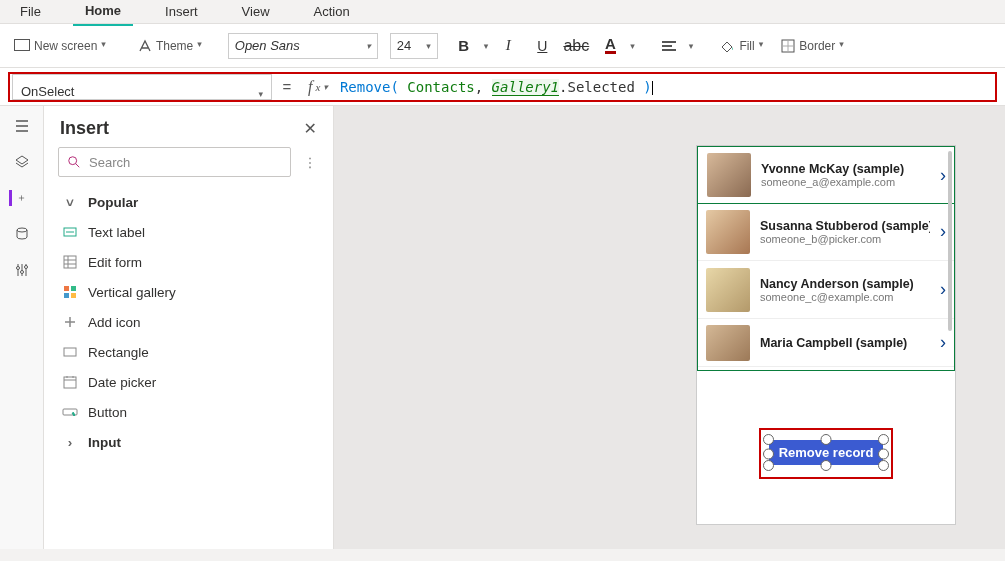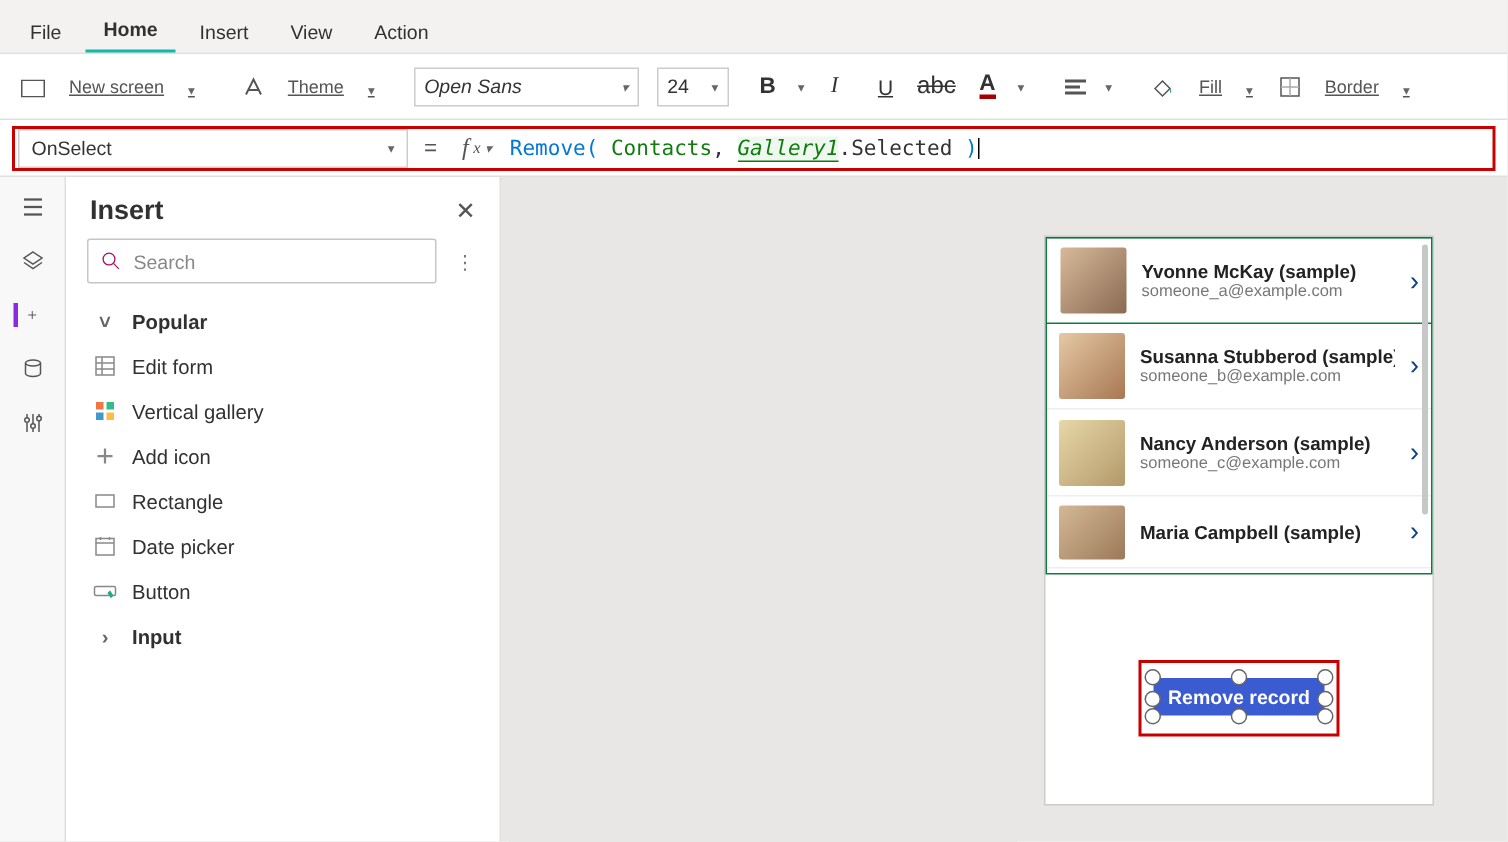--- a/index.html
+++ b/index.html
@@ -1,39 +1,39 @@
 <!DOCTYPE html>
 <html><head>
 <meta charset="utf-8">
 <style>
 * { box-sizing: border-box; margin: 0; padding: 0; }
 body { font-family: "Segoe UI", Arial, sans-serif; font-size: 13px; color: #333; background: #f3f2f1; width: 1005px; height: 561px; overflow: hidden; }
 
 
-.tabs { height: 36px; background: #f3f2f1; display: flex; align-items: flex-end; padding: 0 8px; gap: 4px; border-bottom: 1px solid #e1dfdd; }
+.tabs { height: 24px; background: #f3f2f1; display: flex; align-items: center; padding: 0 8px; gap: 20px; border-bottom: 1px solid #e1dfdd; }
 .tab { padding: 6px 12px; cursor: pointer; color: #323130; }
 .tab.active { font-weight: 700; border-bottom: 2px solid #14b8a6; }
 
 
 .ribbon { height: 44px; background: #fff; display: flex; align-items: center; gap: 12px; padding: 0 8px; border-bottom: 1px solid #e1dfdd; }
 .ribbon-group { display: flex; align-items: center; gap: 6px; padding-right: 8px; }
-.rbtn { display: flex; align-items: flex-end; gap: 16px; padding: 4px 6px; cursor: pointer; color: #555; font-size: 12px; border-radius: 2px; text-decoration: underline; }
+.rbtn { display: flex; align-items: flex-start; gap: 4px; padding: 4px 6px; cursor: pointer; color: #555; font-size: 12px; border-radius: 2px; }
 .font-select { width: 150px; height: 26px; border: 1px solid #ccc; padding: 2px 6px; background: #fff; display: flex; align-items: center; justify-content: space-between; font-style: italic; }
 .size-select { width: 48px; height: 26px; border: 1px solid #ccc; padding: 2px 6px; background: #fff; display: flex; align-items: center; justify-content: space-between; }
 .fmt-btn { width: 28px; height: 28px; display: flex; align-items: center; justify-content: center; cursor: pointer; color: #333; }
 .chev { font-size: 9px; color: #666; }
 .font-color-letter { font-weight: 600; font-size: 15px; border-bottom: 3px solid #a80000; display: inline-block; line-height: 14px; }
 .align-icon { display: inline-flex; flex-direction: column; gap: 2px; }
 .align-icon span { width: 14px; height: 2px; background: #555; }
 .align-icon span:nth-child(2){ width: 10px; }
 
 
 .formula-row { height: 38px; background: #fff; display: flex; align-items: center; padding: 0 8px; gap: 6px; border-bottom: 1px solid #e1dfdd; }
 .red-box { border: 2px solid #c80000; height: 30px; display: flex; align-items: center; padding: 0 2px; }
-.prop-select { width: 260px; height: 26px; border: 1px solid #ccc; padding: 0 8px; display: flex; align-items: center; justify-content: space-between; background: #fff; }
+.prop-select { width: 260px; height: 26px; border: 1px solid #ccc; padding: 0 8px; display: flex; align-items: flex-end; justify-content: space-between; background: #fff; }
 .eq { width: 30px; text-align: center; color: #555; font-size: 15px; }
 .fx-box { display: flex; align-items: center; gap: 3px; padding: 0 6px; color: #555; font-style: italic; font-family: "Times New Roman", serif; }
 .fx-box .f { font-size: 16px; }
 .formula-input { font-family: "Consolas", monospace; font-size: 14px; padding: 2px 6px; min-width: 320px; }
 .fn { color: #0078d4; }
 .ds { color: #107c10; }
 .gal { color: #107c10; font-style: italic; background: #eef8ee; border-bottom: 1px solid #107c10; }
 .paren { color: #0078d4; }
 .sel { color: #333; }
 
@@ -223,20 +223,29 @@
       <div class="more-dots">⋮</div>
     </div>
     <div class="tree">
       <div class="tree-row header">
         <span class="tree-icon">˅</span>
         <span>Popular</span>
       </div>
       <div class="tree-row">
           <span class="tree-icon">
             <svg viewBox="0 0 16 16">
+              <rect x="2" y="4" width="12" height="8" fill="none" stroke="#2a8"></rect>
+              <line x1="4" y1="8" x2="12" y2="8" stroke="#2a8"></line>
+            </svg>
+          </span>
+          <span>Text label</span>
+        </div>
+      <div class="tree-row">
+          <span class="tree-icon">
+            <svg viewBox="0 0 16 16">
               <rect x="2" y="2" width="12" height="12" fill="none" stroke="#888"></rect>
               <line x1="2" y1="6" x2="14" y2="6" stroke="#888"></line>
               <line x1="2" y1="10" x2="14" y2="10" stroke="#888"></line>
               <line x1="6" y1="2" x2="6" y2="14" stroke="#888"></line>
             </svg>
           </span>
           <span>Edit form</span>
         </div>
       <div class="tree-row">
           <span class="tree-icon">
@@ -302,21 +311,21 @@
           <div class="ginfo">
               <div class="gname">Yvonne McKay (sample)</div>
               <div class="gmail">someone_a@example.com</div>
             </div>
           <div class="gchev">›</div>
         </div>
         <div class="grow">
           <div class="avatar a2"></div>
           <div class="ginfo">
               <div class="gname">Susanna Stubberod (sample)</div>
-              <div class="gmail">someone_b@example.com</div>
+              <div class="gmail">someone_b@picker.com</div>
             </div>
           <div class="gchev">›</div>
         </div>
         <div class="grow">
           <div class="avatar a3"></div>
           <div class="ginfo">
               <div class="gname">Nancy Anderson (sample)</div>
               <div class="gmail">someone_c@example.com</div>
             </div>
           <div class="gchev">›</div>

